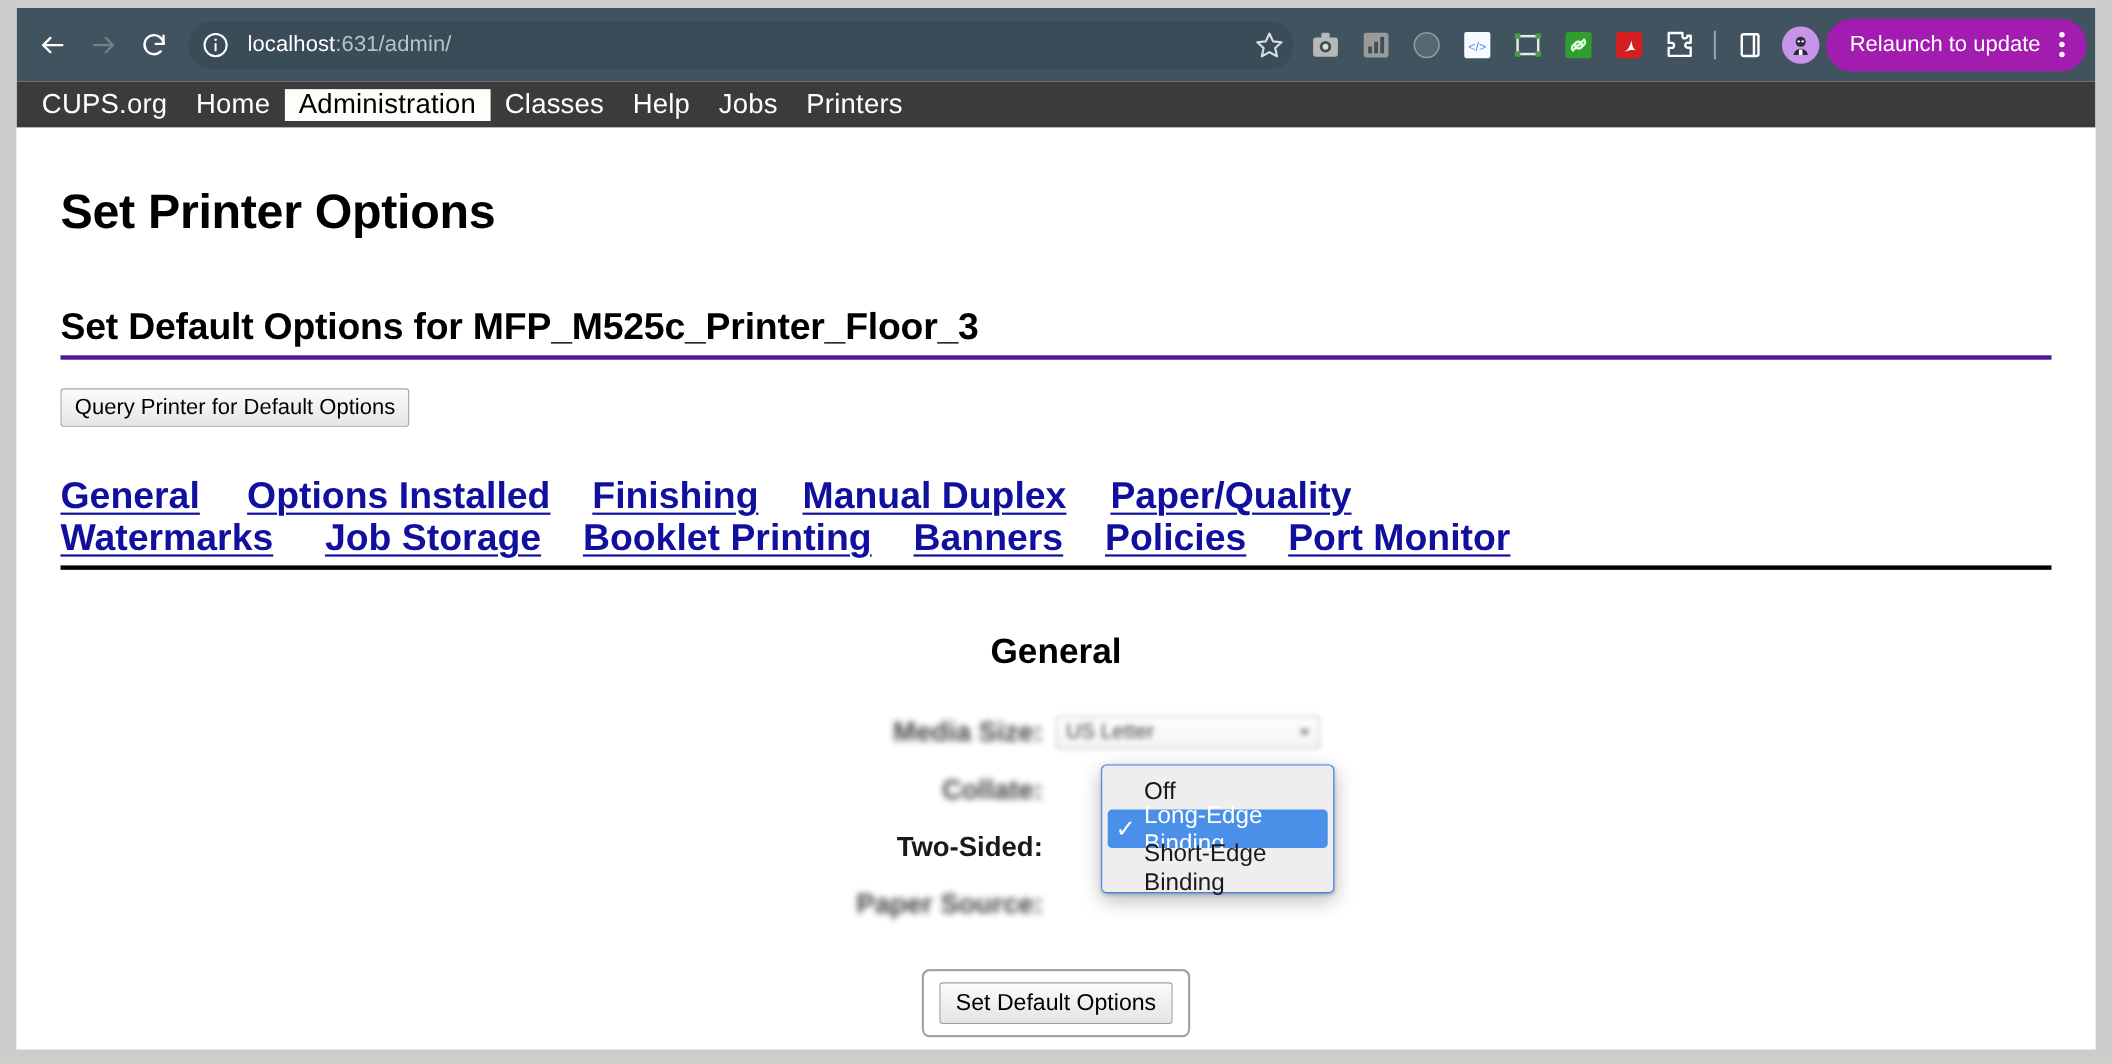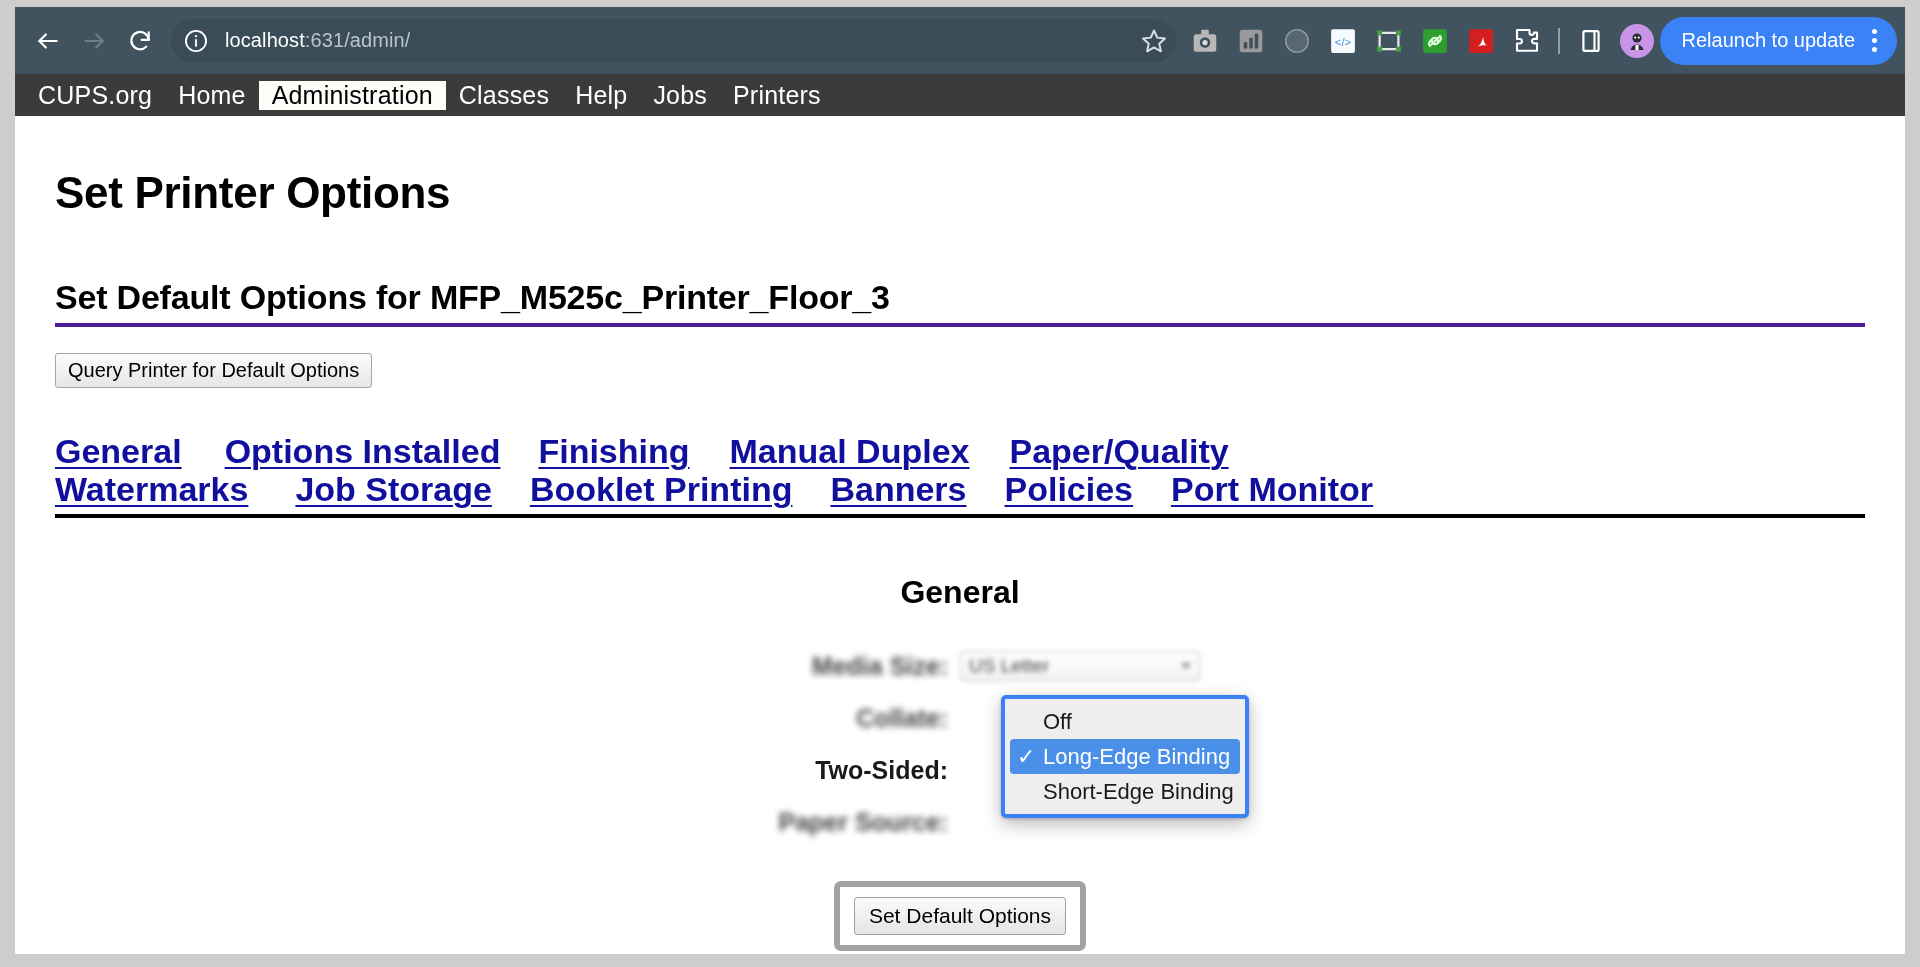--- a/index.html
+++ b/index.html
@@ -93,21 +93,21 @@
   #profile-avatar {
     width: 34px; height: 34px;
     border-radius: 50%;
     background: #c894e8;
     display: flex; align-items: center; justify-content: center;
     flex: 0 0 auto;
     margin: 0 6px;
   }
   #relaunch-pill {
     height: 48px;
-    background: #3b82f6;
+    background: #a21caf;
     border-radius: 24px;
     display: flex;
     align-items: center;
     padding: 0 4px 0 22px;
     flex: 0 0 auto;
     margin-right: 2px;
   }
   #relaunch-label {
     color: #ffffff;
     font-size: 20px;
@@ -269,23 +269,23 @@
     border-left: 5px solid transparent;
     border-right: 5px solid transparent;
     border-top: 6px solid #7b7b7b;
   }
 
   
   #dropdown-popup {
     position: absolute;
     left: 946px;
     top: 121px;
-    width: 248px;
+    width: 212px;
     background: #eeeeee;
-    border: 4px solid #3b82f6;
+    border: 1px solid #3b82f6;
     border-radius: 5px;
     box-shadow: 0 6px 18px rgba(0,0,0,.28), 0 1px 3px rgba(0,0,0,.2);
     padding: 5px 0;
     text-align: left;
     z-index: 40;
   }
   .dd-item {
     height: 35px;
     display: flex;
     align-items: center;
@@ -308,21 +308,21 @@
   }
   .dd-item.selected .tick { color: #ffffff; }
 
   
   #submit-wrap {
     margin-top: 40px;
     display: flex;
     justify-content: center;
   }
   #submit-highlight {
-    border: 6px solid #a3a3a3;
+    border: 2px solid #a3a3a3;
     border-radius: 7px;
     padding: 10px 14px;
     display: inline-block;
     position: relative;
     z-index: 50;
   }
   #submit-btn {
     font-size: 21px;
     font-family: "Liberation Sans", sans-serif;
     color: #000;

